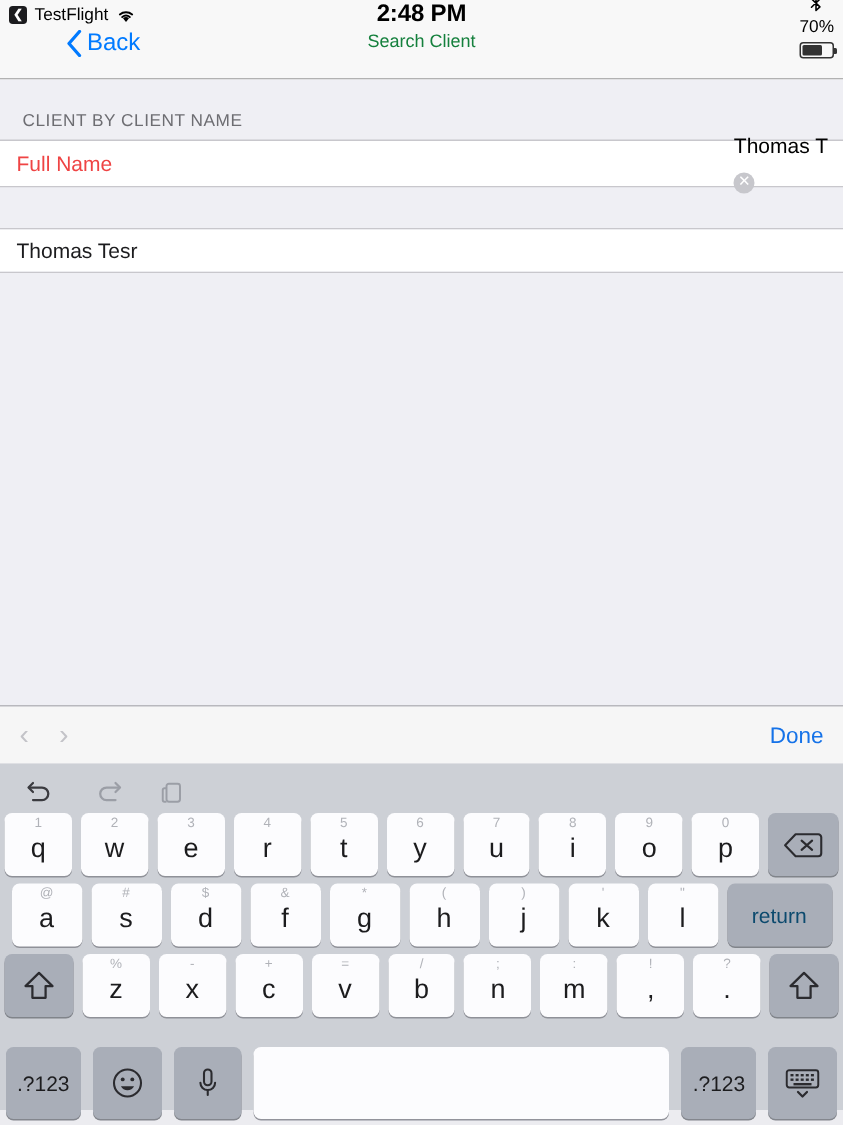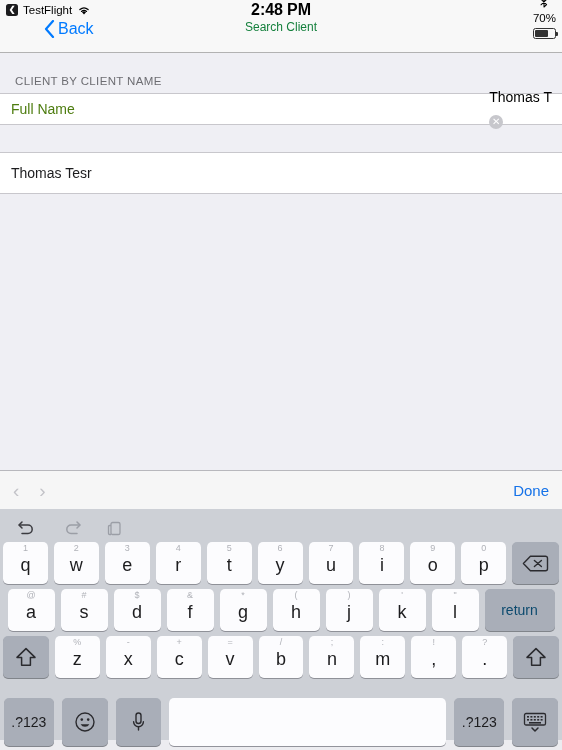--- a/index.html
+++ b/index.html
@@ -63,34 +63,34 @@
   .content { background: #efeff4; height: 417px; position: relative; }
   .section-header {
     padding: 22px 15px 6px 15px;
     font-size: 11.5px; color: #6d6d72; letter-spacing: 0.35px;
   }
   .table-group { background: #fff; border-top: 0.5px solid #c8c7cc; border-bottom: 0.5px solid #c8c7cc; }
   .field-row {
     height: 30px; display: flex; align-items: center;
     padding: 0 10px 0 11px; background: #fff;
   }
-  .field-label { color: #4d7c0f; font-size: 14px; }
+  .field-label { color: #ef4444; font-size: 14px; }
   .field-value {
     margin-left: auto; display: flex; gap: 10px;
     font-size: 14px; color: #000; flex-direction: column;
   }
   .clear-btn {
     width: 14px; height: 14px; border-radius: 50%;
     background: #c7c7cc; color: #fff;
     font-size: 10px; line-height: 14px; text-align: center;
     cursor: pointer; font-family: "DejaVu Sans", sans-serif;
   }
   .gap { height: 27px; background: #efeff4; }
   .result-row {
-    height: 40px; display: flex; align-items: center;
+    height: 28px; display: flex; align-items: center;
     padding: 0 11px; background: #fff; font-size: 14px; color: #1c1c1e;
   }
 
   
   .accessory {
     height: 39px; background: #f6f6f6;
     border-top: 0.5px solid #b8b8bd;
     display: flex; align-items: center; padding: 0 13px;
   }
   .chev-group { display: flex; gap: 20px; }

